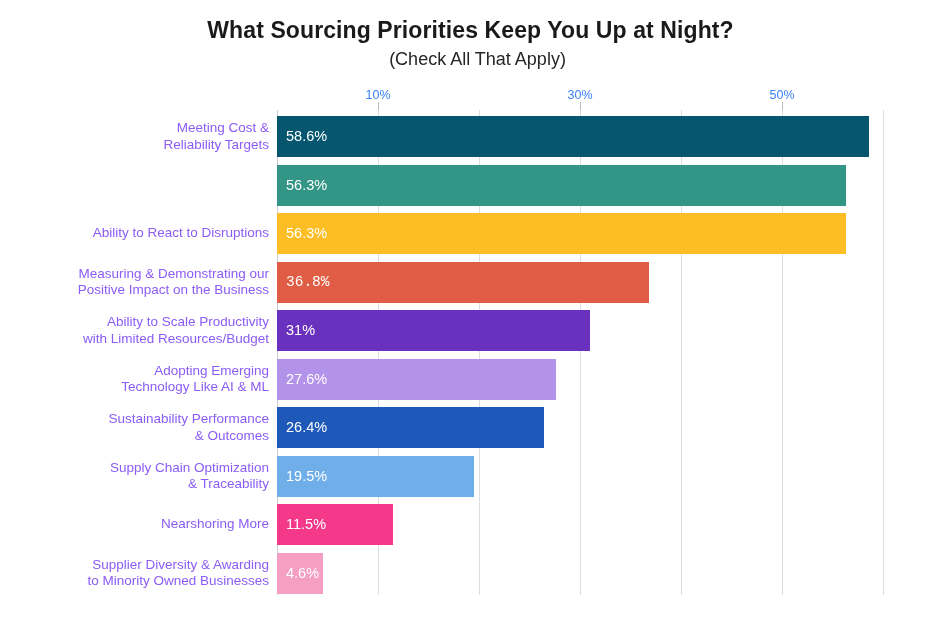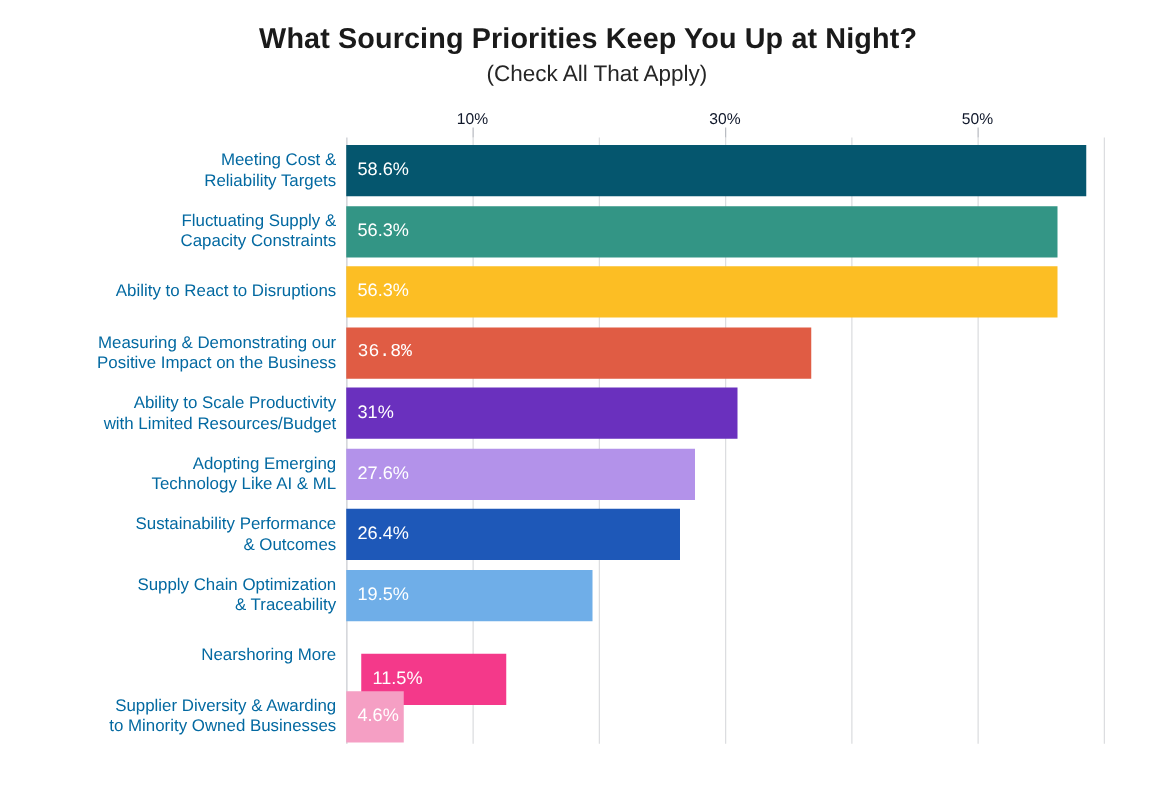--- a/index.html
+++ b/index.html
@@ -65,21 +65,21 @@
   }
   .gridline.axis {
     background: #c9ccd1;
     left: 0;
   }
 
   .tick-label {
     position: absolute;
     top: -22px;
     font-size: 12.5px;
-    color: #0f172a;
+    color: #3b82f6;
     transform: translateX(-50%);
     white-space: nowrap;
   }
   .tick-mark {
     position: absolute;
     top: -8px;
     width: 1px;
     height: 8px;
     background: #b9bcc2;
   }
@@ -110,21 +110,21 @@
   }
 
   
   .cat-label {
     position: absolute;
     right: 0;
     width: 255px;
     text-align: right;
     font-size: 13.5px;
     line-height: 16.5px;
-    color: #0369a1;
+    color: #8b5cf6;
     display: flex;
     flex-direction: column;
     justify-content: center;
     align-items: flex-end;
   }
   .cat-labels-col {
     position: absolute;
     left: 8px;
     top: 110px;
     width: 261px;
@@ -139,24 +139,20 @@
 
   <div class="title-block">
     <div class="chart-title">What Sourcing Priorities Keep You Up at Night?</div>
     <div class="chart-subtitle">(Check All That Apply)</div>
   </div>
 
   <div class="cat-labels-col" id="cat-labels">
       <div class="cat-label" style="top: 6px; height: 41px;">
         <span class="cat-line">Meeting Cost &amp;</span>
         <span class="cat-line">Reliability Targets</span>
-      </div>
-      <div class="cat-label" style="top: 54.5px; height: 41px;">
-        <span class="cat-line">Fluctuating Supply &amp;</span>
-        <span class="cat-line">Capacity Constraints</span>
       </div>
       <div class="cat-label" style="top: 103px; height: 41px;">
         <span class="cat-line">Ability to React to Disruptions</span>
       </div>
       <div class="cat-label" style="top: 151.5px; height: 41px;">
         <span class="cat-line">Measuring &amp; Demonstrating our</span>
         <span class="cat-line">Positive Impact on the Business</span>
       </div>
       <div class="cat-label" style="top: 200px; height: 41px;">
         <span class="cat-line">Ability to Scale Productivity</span>
@@ -222,21 +218,21 @@
         <div class="bar-label">27.6%</div>
       </div>
       <div class="row" style="top: 297px; height: 41px;">
         <div class="bar" style="width: 266.64px; background: rgb(30, 88, 184);"></div>
         <div class="bar-label">26.4%</div>
       </div>
       <div class="row" style="top: 345.5px; height: 41px;">
         <div class="bar" style="width: 196.95px; background: rgb(111, 174, 232);"></div>
         <div class="bar-label">19.5%</div>
       </div>
-      <div class="row" style="top: 413px; height: 41px; margin-left: 12px;">
+      <div class="row" style="top: 394px; height: 41px;">
         <div class="bar" style="width: 116.15px; background: rgb(244, 57, 138);"></div>
         <div class="bar-label">11.5%</div>
       </div>
       <div class="row" style="top: 442.5px; height: 41px;">
         <div class="bar" style="width: 46.46px; background: rgb(245, 159, 196);"></div>
         <div class="bar-label">4.6%</div>
       </div>
     </div>
 
 </div>

